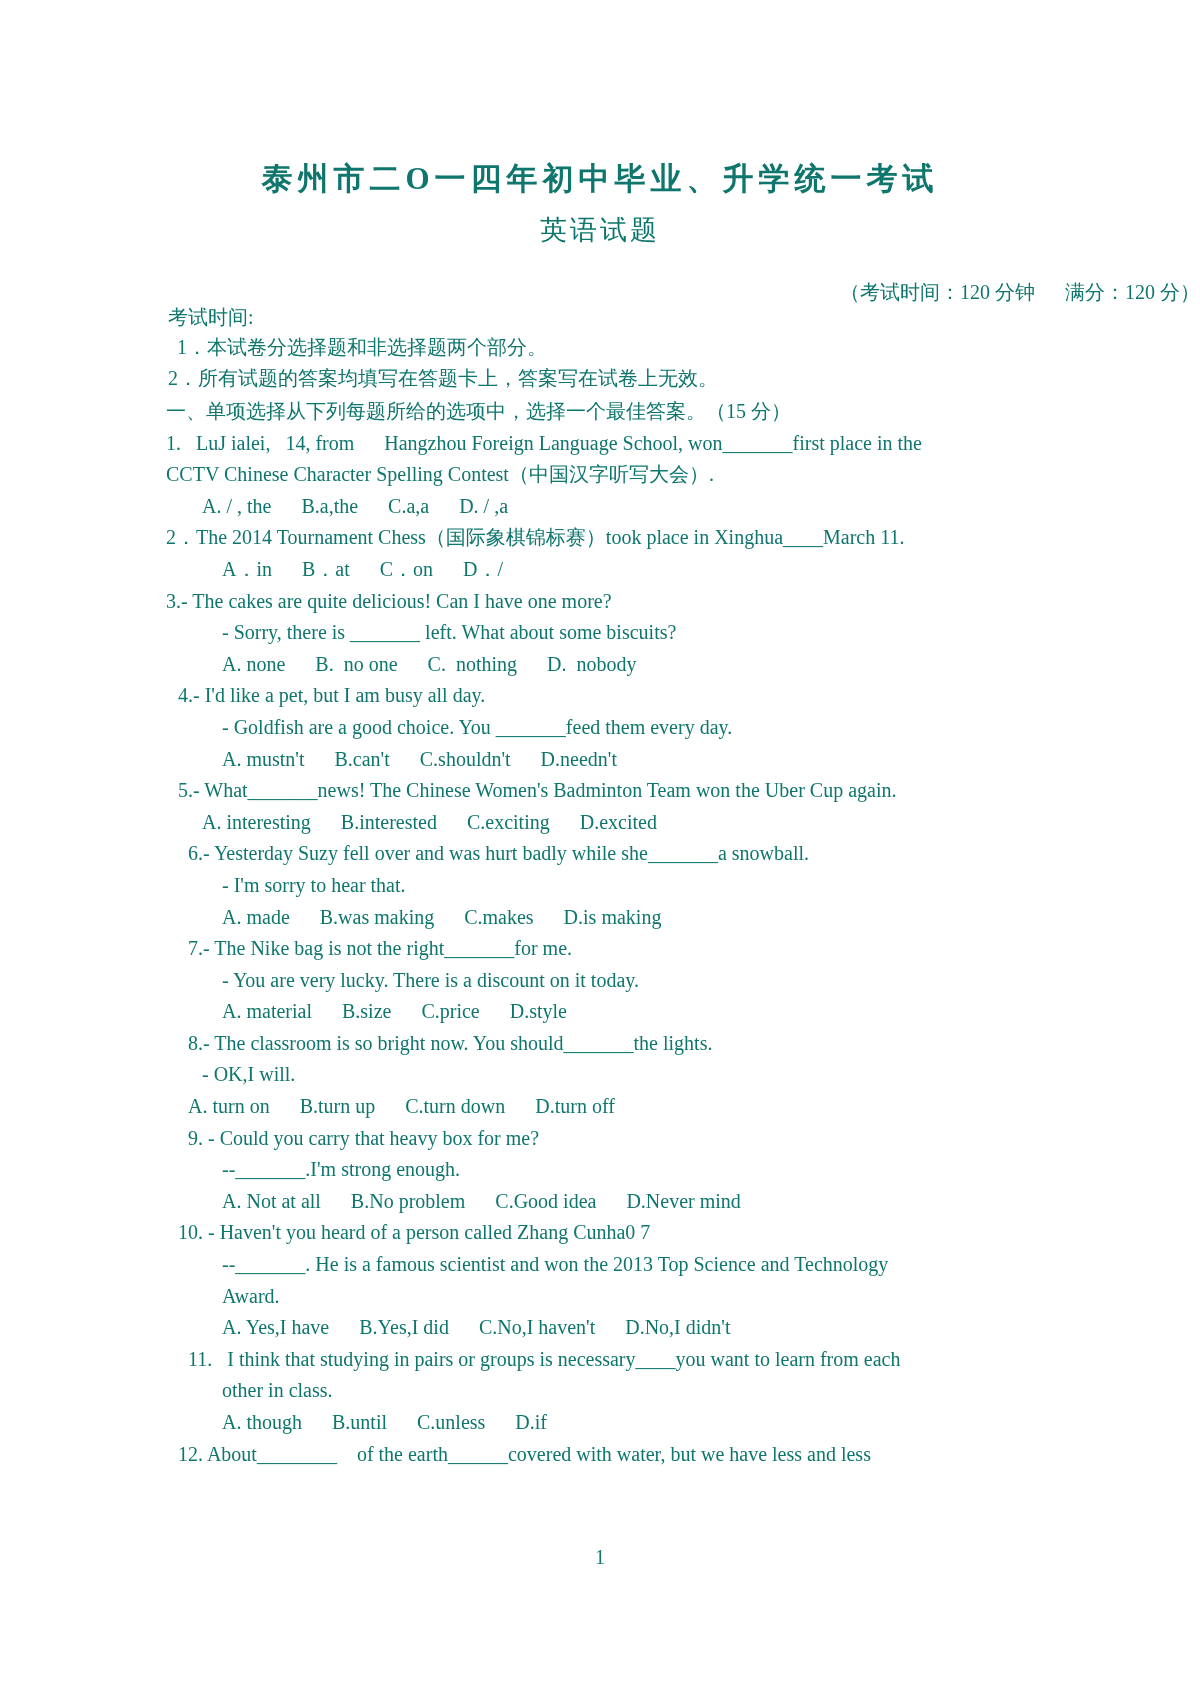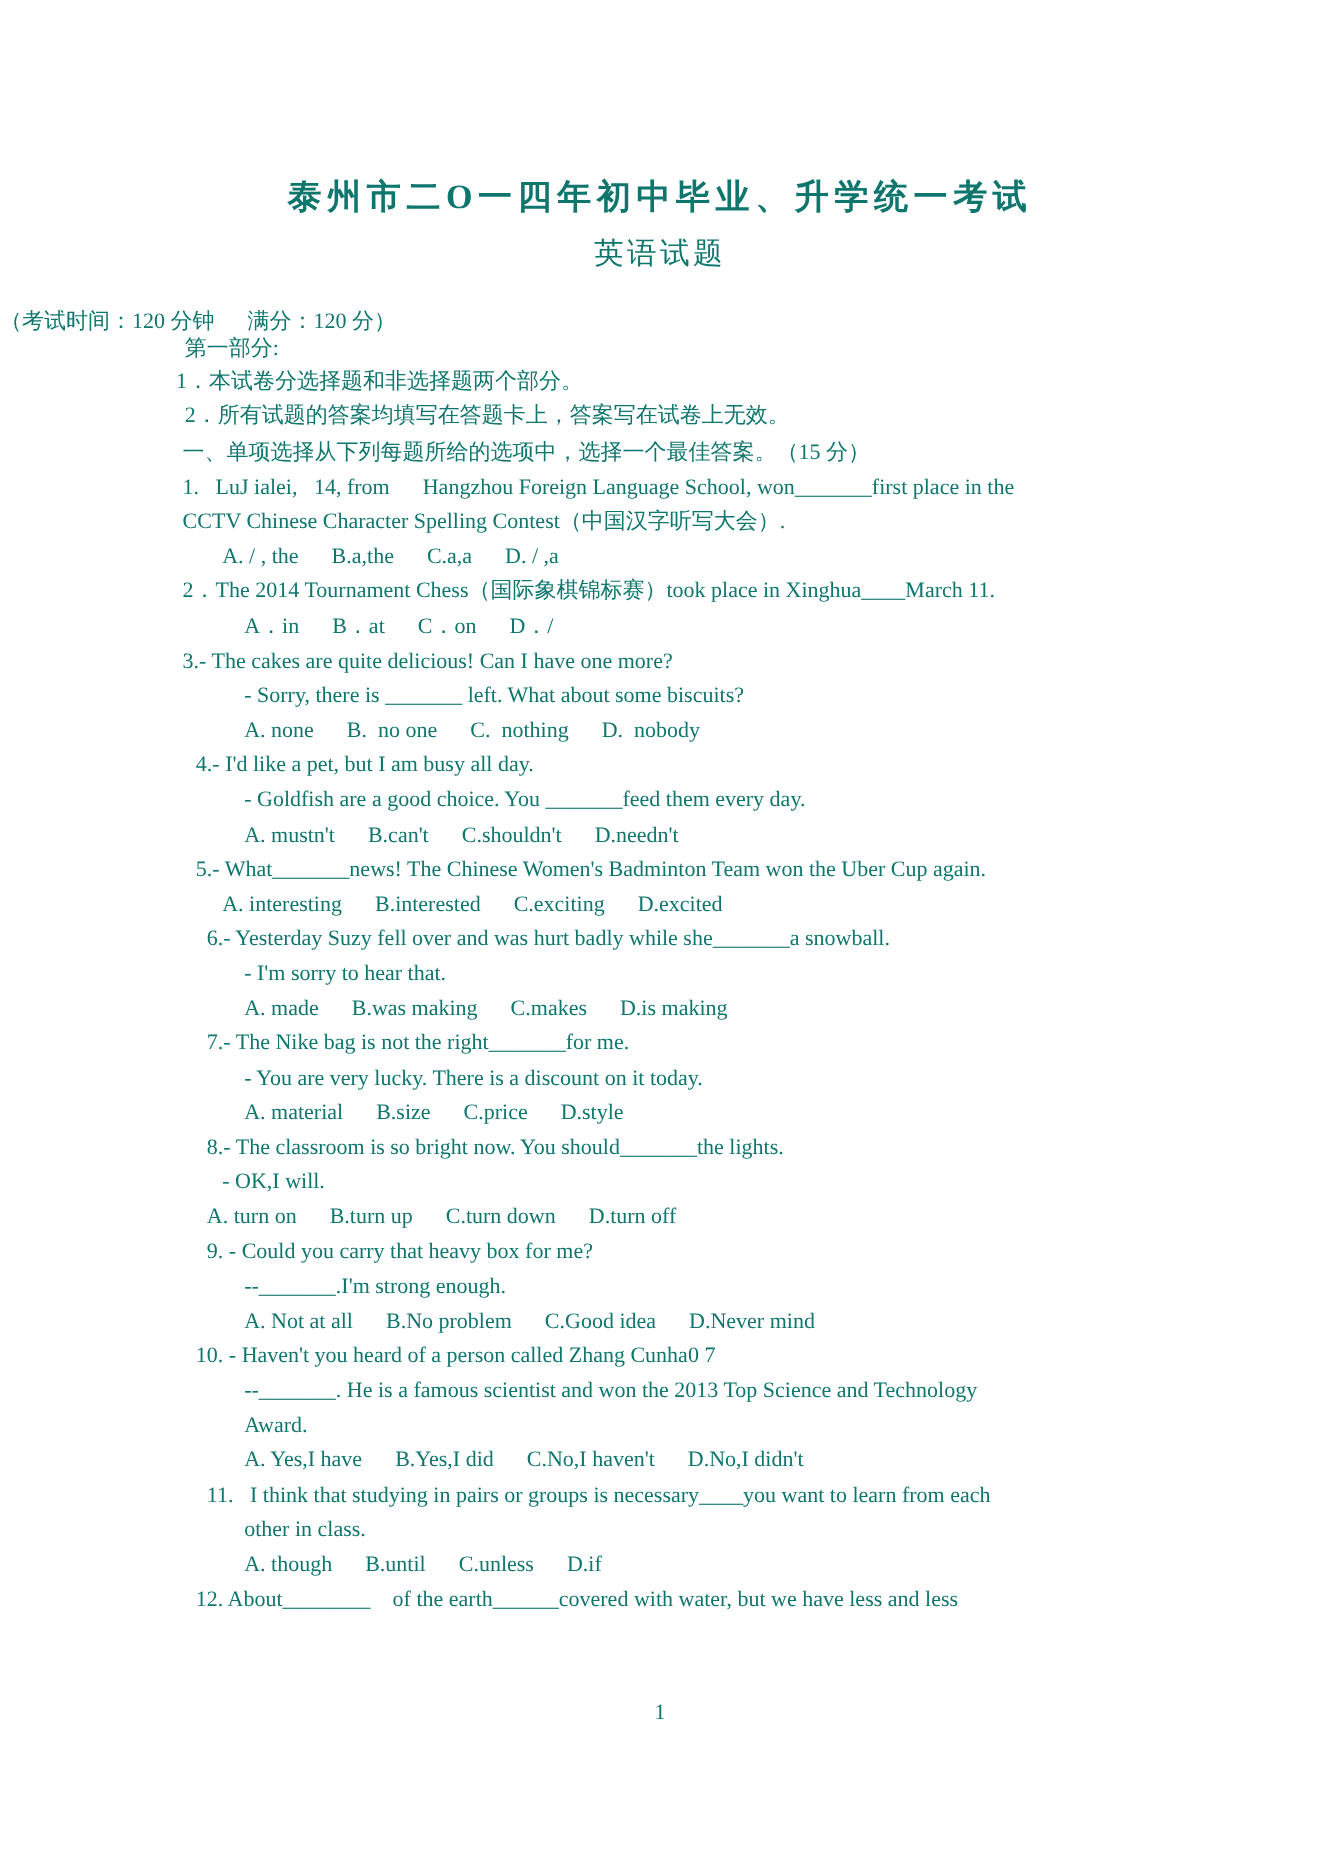--- a/index.html
+++ b/index.html
@@ -20,24 +20,24 @@
     white-space:pre;
   }
   .doc-subtitle{
     position:absolute;top:208px;left:0;width:100%;
     text-align:center;margin:0;
     font-size:27px;font-weight:400;letter-spacing:3px;line-height:44px;
     white-space:pre;
   }
   .exam-info{
     position:absolute;top:277px;left:0;width:100%;
-    text-align:left;line-height:30px;white-space:pre;
+    text-align:right;line-height:30px;white-space:pre;
   }
   .notice-label{position:absolute;top:302px;left:168px;line-height:30px;white-space:pre;}
-  .notice-1{position:absolute;top:332px;left:160px;line-height:30px;white-space:pre;}
+  .notice-1{position:absolute;top:332px;left:177px;line-height:30px;white-space:pre;}
   .notice-2{position:absolute;top:363px;left:168px;line-height:30px;white-space:pre;}
   .main{position:absolute;top:396px;left:166px;width:900px;}
   .ln{height:31.6px;line-height:31.6px;white-space:pre;}
   .center{text-align:center;}
   .i1{padding-left:12px;}
   .i2{padding-left:22px;font-family:Liberation Serif, serif;}
   .i3{padding-left:36px;}
   .i4{padding-left:56px;}
   .page-number{
     position:absolute;top:1542px;left:0;width:100%;
@@ -46,21 +46,21 @@
 </style>
 </head>
 <body>
 
 <div class="page">
 
   <h1 class="doc-title">泰州市二O一四年初中毕业、升学统一考试</h1>
   <h2 class="doc-subtitle">英语试题</h2>
   <div class="exam-info">（考试时间：120 分钟      满分：120 分）</div>
 
-  <div class="notice-label">第一部分:</div>
+  <div class="notice-label">考试时间:</div>
   <div class="notice-1">1．本试卷分选择题和非选择题两个部分。</div>
   <div class="notice-2">2．所有试题的答案均填写在答题卡上，答案写在试卷上无效。</div>
 
   <div class="main">
     <div class="ln">一、单项选择从下列每题所给的选项中，选择一个最佳答案。（15 分）</div>
 
     <div class="ln">1.   LuJ ialei,   14, from      Hangzhou Foreign Language School, won_______first place in the</div>
     <div class="ln">CCTV Chinese Character Spelling Contest（中国汉字听写大会）.</div>
     <div class="ln i3">A. / , the      B.a,the      C.a,a      D. / ,a</div>
 

